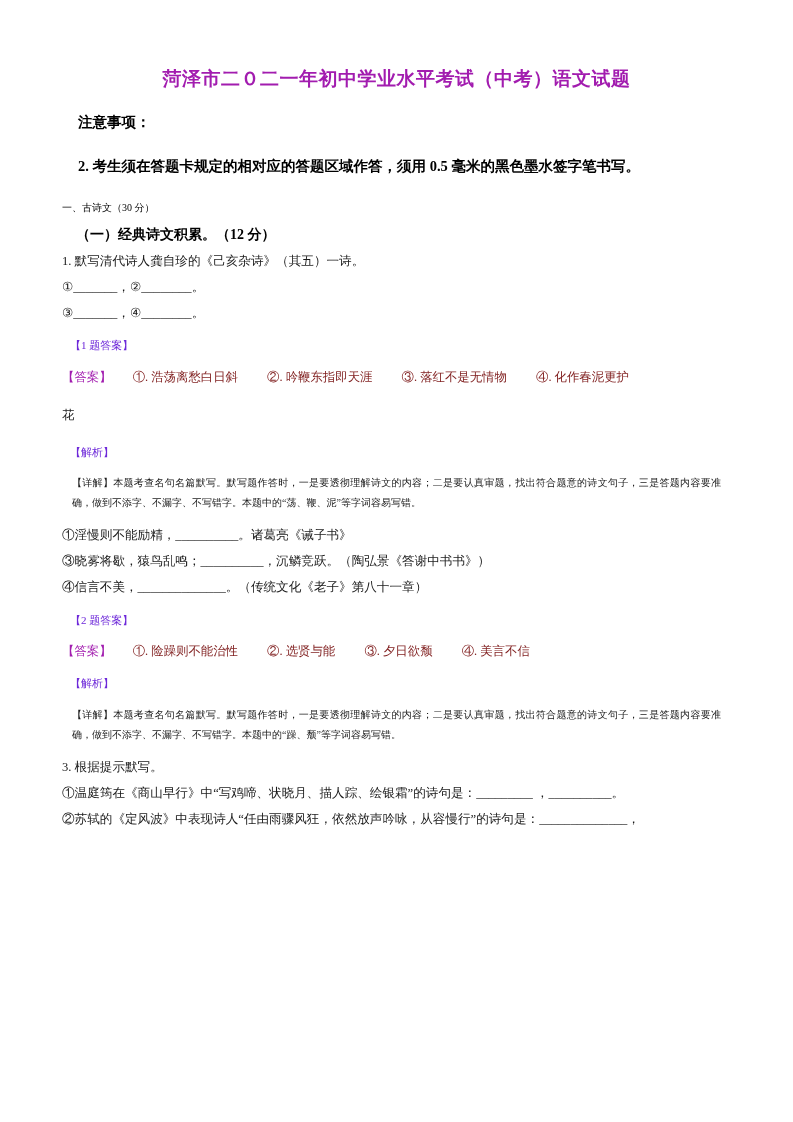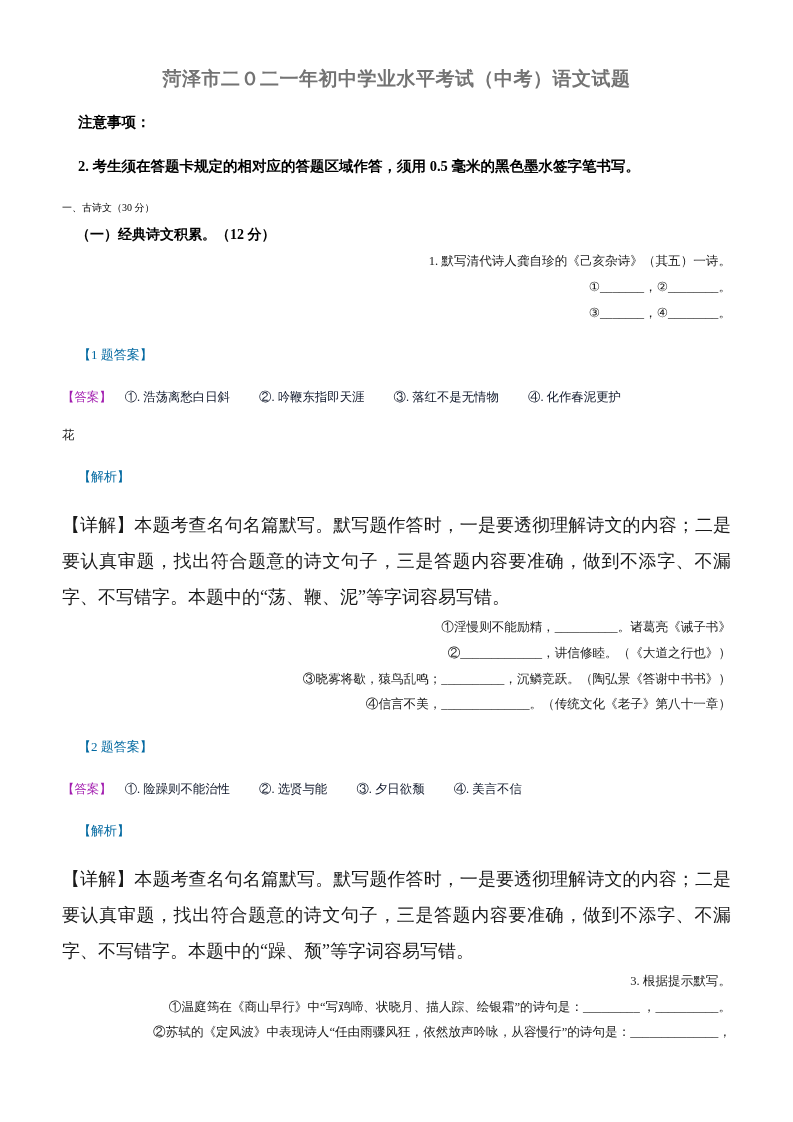--- a/index.html
+++ b/index.html
@@ -21,21 +21,21 @@
     height: 1122px;
     box-sizing: border-box;
     padding: 58px 62px 0 62px;
   }
   .doc-title {
     text-align: center;
     font-size: 19px;
     font-weight: bold;
     letter-spacing: 0.5px;
     margin: 8px 0 14px 0;
-    color: #737373;
+    color: #a21caf;
   }
   .bold-line {
     font-size: 14.5px;
     font-weight: bold;
     line-height: 1.95;
     margin: 16px;
   }
   .section-head {
     font-size: 10px;
     font-weight: normal;
@@ -46,50 +46,49 @@
     font-size: 14px;
     font-weight: bold;
     line-height: 2.1;
     margin: 2px 0 0 14px;
   }
   .q-line {
     font-size: 12.6px;
     line-height: 2.05;
     margin: 0;
     color: #1a1a1a;
-    text-align: right;
   }
   .ans-tag {
-    font-size: 13px;
+    font-size: 11px;
     line-height: 2.05;
-    margin: 16px;
-    color: #0369a1;
+    margin: 8px;
+    color: #6d28d9;
   }
   .ans-row {
     font-size: 12.4px;
     line-height: 2.05;
     margin: 0;
     color: #2c6bbd;
     display: block;
   }
   .ans-row .label {
     color: #a21caf;
   }
   .ans-row .content {
-    color: #0f172a;
-    margin-left: 10px;
+    color: #7f1d1d;
+    margin-left: 18px;
   }
   .ans-row .content span.item {
     margin-right: 26px;
     white-space: nowrap;
   }
   .explain {
-    font-size: 18px;
+    font-size: 10px;
     line-height: 2.0;
-    margin: 0;
+    margin: 10px;
     color: #1a1a1a;
     text-align: justify;
   }
   .wrap-continue {
     font-size: 12.4px;
     line-height: 2.05;
     color: #1a1a1a;
   }
   .footer {
     position: absolute;
@@ -131,21 +130,20 @@
       <span class="item">③. 落红不是无情物</span>
       <span class="item">④. 化作春泥更护</span>
     </span>
   </p>
   <p class="wrap-continue">花</p>
 
   <p class="ans-tag">【解析】</p>
   <p class="explain">【详解】本题考查名句名篇默写。默写题作答时，一是要透彻理解诗文的内容；二是要认真审题，找出符合题意的诗文句子，三是答题内容要准确，做到不添字、不漏字、不写错字。本题中的“荡、鞭、泥”等字词容易写错。</p>
 
   <p class="q-line">①淫慢则不能励精，__________。诸葛亮《诫子书》</p>
-  <p class="q-line">②_____________，讲信修睦。（《大道之行也》）</p>
   <p class="q-line">③晓雾将歇，猿鸟乱鸣；__________，沉鳞竞跃。（陶弘景《答谢中书书》）</p>
   <p class="q-line">④信言不美，______________。（传统文化《老子》第八十一章）</p>
 
   <p class="ans-tag">【2 题答案】</p>
   <p class="ans-row">
     <span class="label">【答案】</span>
     <span class="content">
       <span class="item">①. 险躁则不能治性</span>
       <span class="item">②. 选贤与能</span>
       <span class="item">③. 夕日欲颓</span>

